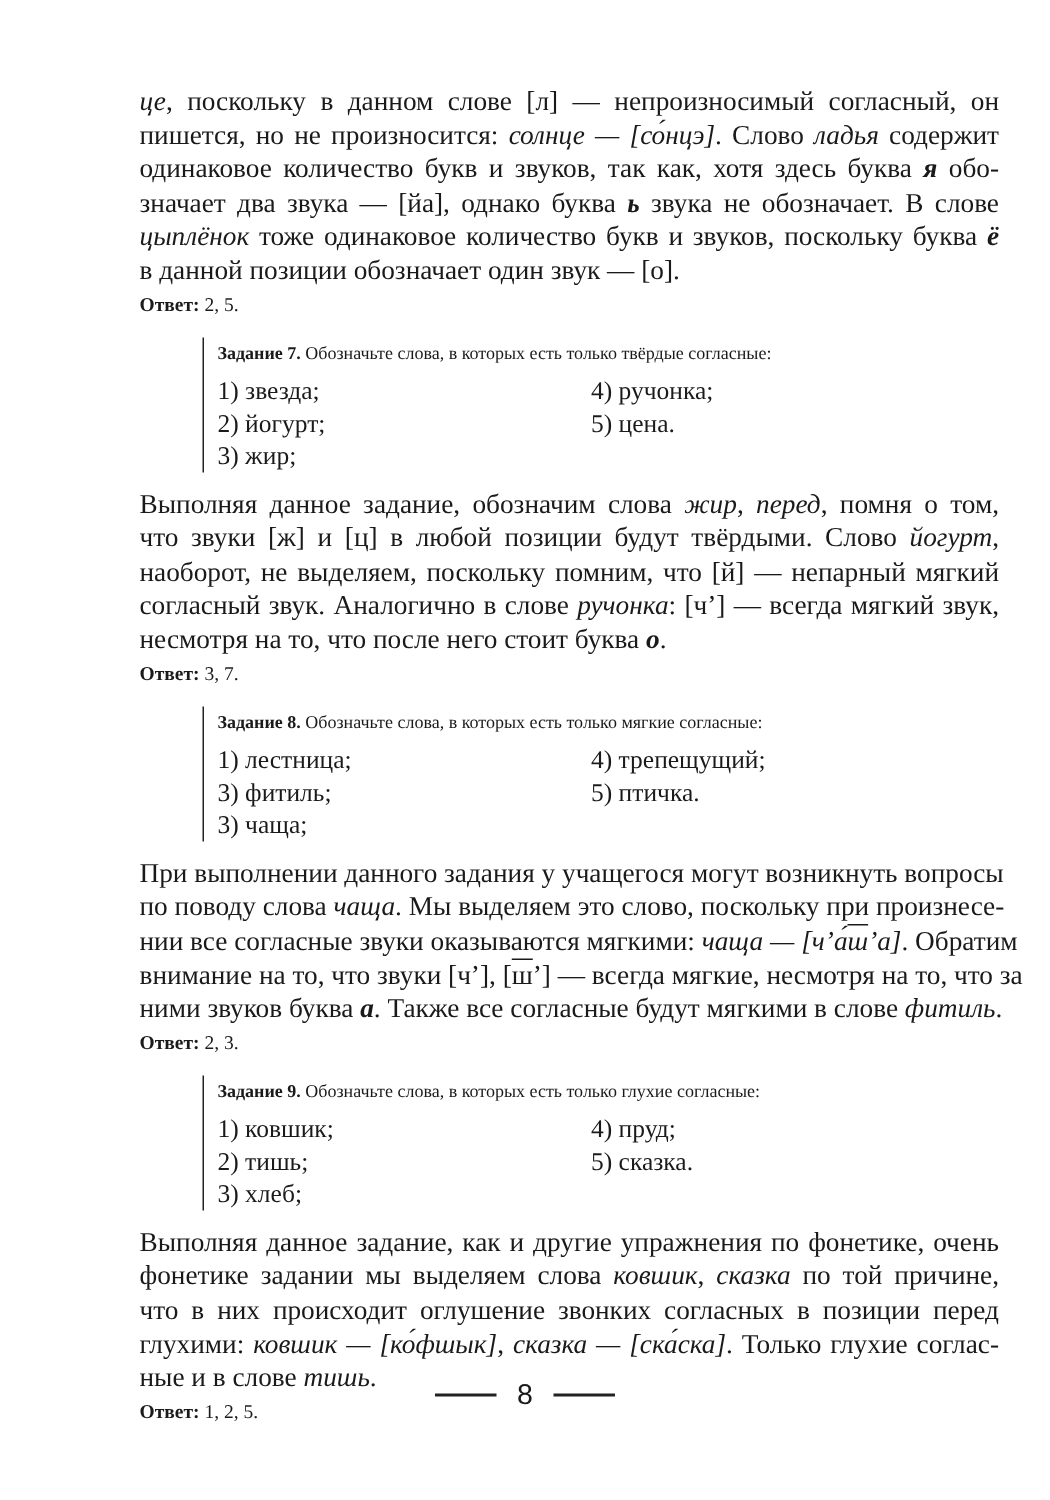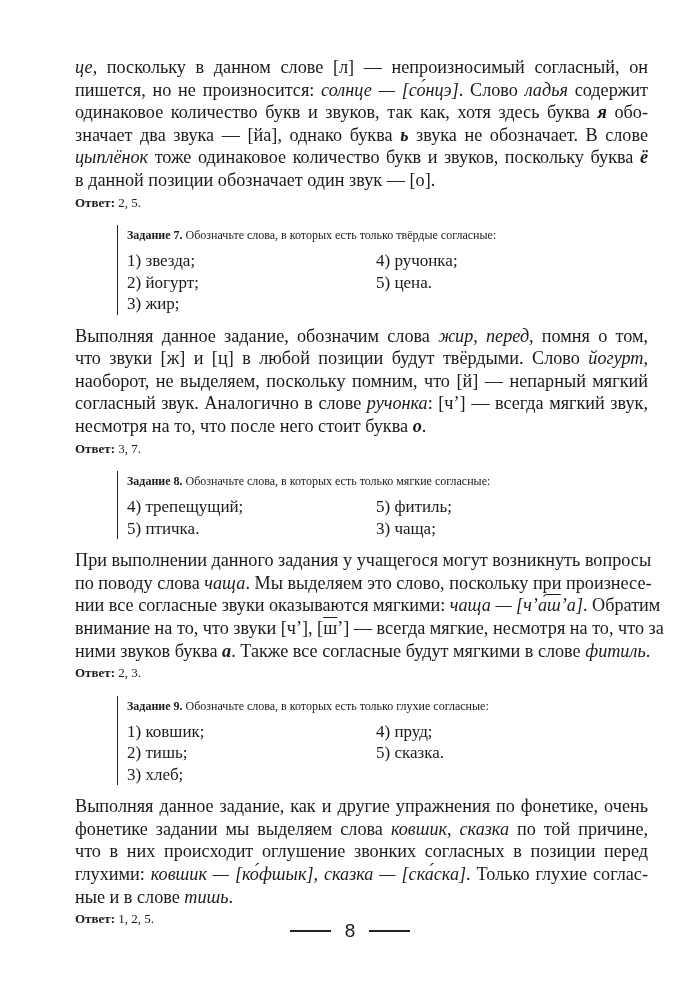--- a/index.html
+++ b/index.html
@@ -1,21 +1,21 @@
 <!DOCTYPE html>
 <html><head>
 <meta charset="utf-8">
 <style>
   html, body { margin: 0; padding: 0; background: #ffffff; }
   body {
     width: 700px; height: 1000px; position: relative; overflow: hidden;
     font-family: "Liberation Serif", "DejaVu Serif", serif;
     color: #1a1a1a;
   }
-  .page { position: absolute; left: 75px; top: 56px; width: 573px; }
+  .page { position: absolute; left: 93px; top: 56px; width: 573px; }
   .para {
     font-size: 18.2px; line-height: 22.6px;
     text-align: justify; text-align-last: left;
     margin: 0; hyphens: manual;
   }
   .para .ln { display: block; text-align: justify; text-align-last: justify; white-space: nowrap; }
   .para .ln.last { text-align-last: left; }
   .answer { font-size: 13px; line-height: 22.6px; margin: 0; }
   .answer b { font-weight: bold; }
   i { font-style: italic; }
@@ -68,22 +68,23 @@
     <span class="ln"><span>что звуки [ж] и [ц] в любой позиции будут твёрдыми. Слово </span><i>йогурт</i><span>,</span></span>
     <span class="ln"><span>наоборот, не выделяем, поскольку помним, что [й] — непарный мягкий</span></span>
     <span class="ln"><span>согласный звук. Аналогично в слове </span><i>ручонка</i><span>: [ч’] — всегда мягкий звук,</span></span>
     <span class="ln last"><span>несмотря на то, что после него стоит буква </span><b class="bi">о</b><span>.</span></span>
   </p>
   <p class="answer"><b>Ответ:</b><span> 3, 7.</span></p>
 
   <div class="task">
     <div class="task-head"><b>Задание 8.</b><span> Обозначьте слова, в которых есть только мягкие согласные:</span></div>
     <div class="task-grid">
+      <div>1) лестница;</div>
       <div>4) трепещущий;</div>
-      <div>5) фитиль;</div>
+      <div>3) фитиль;</div>
       <div>5) птичка.</div>
       <div>3) чаща;</div>
       <div></div>
     </div>
   </div>
 
   <p class="para">
     <span class="ln"><span>При выполнении данного задания у учащегося могут возникнуть вопросы</span></span>
     <span class="ln"><span>по поводу слова </span><i>чаща</i><span>. Мы выделяем это слово, поскольку при произнесе-</span></span>
     <span class="ln"><span>нии все согласные звуки оказываются мягкими: </span><i><span>чаща — [ч’а́</span><span class="ovl">ш</span><span>’а]</span></i><span>. Обратим</span></span>

